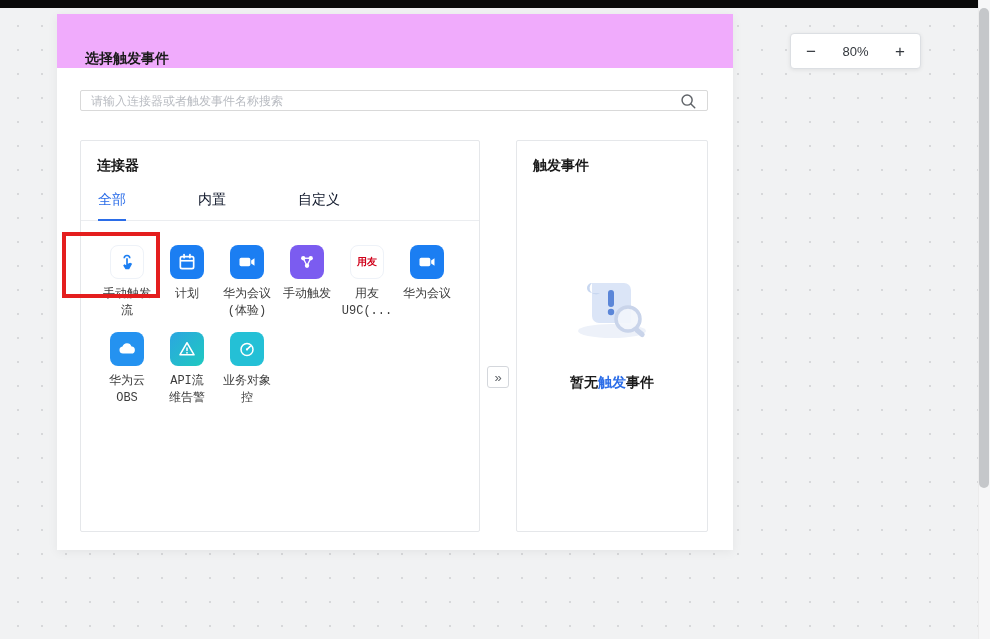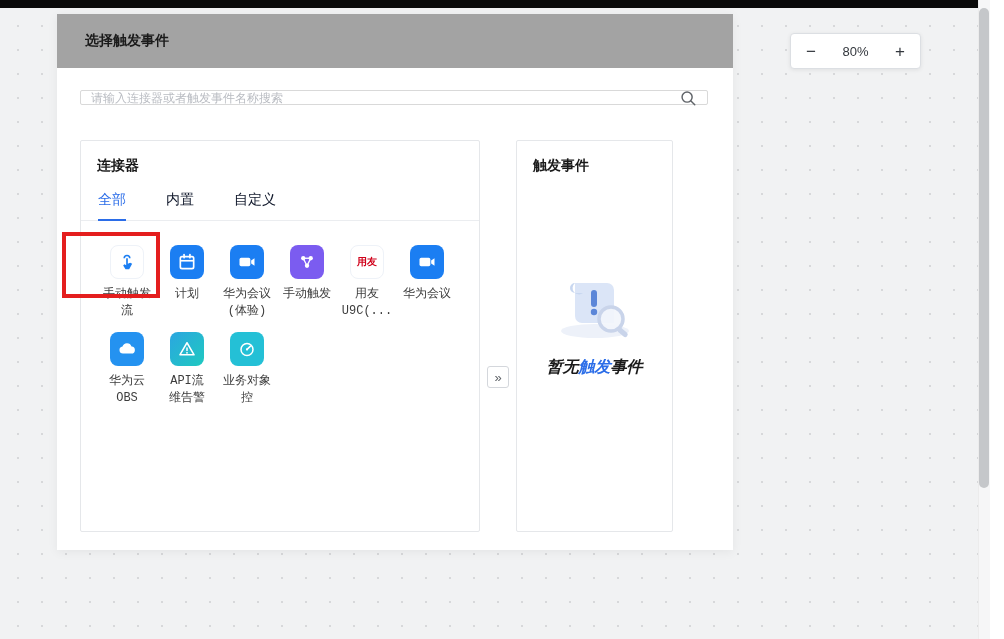--- a/index.html
+++ b/index.html
@@ -12,46 +12,46 @@
     background-size:24px 24px; background-position:6px 14px;
   }
   .top-bar { position:absolute; left:0; top:0; width:100%; height:8px; background:#0a0a0a; }
 
   
   .modal {
     position:absolute; left:57px; top:14px; width:676px; height:536px;
     background:#ffffff; box-shadow:0 2px 10px rgba(0,0,0,0.06);
   }
   .modal-header {
-    height:54px; background:#a3a3a3; display:flex; align-items:center; padding:0 28px;
+    height:54px; background:#f0abfc; display:flex; align-items:flex-end; padding:0 28px;
   }
   .modal-title { font-size:14px; font-weight:bold; color:#1a1a1a; }
 
   .search-box {
-    position:absolute; left:23px; top:76px; width:628px; height:15px;
+    position:absolute; left:23px; top:76px; width:628px; height:21px;
     border:1px solid #d9d9d9; border-radius:2px; background:#fff;
     display:flex; align-items:center; padding:0 10px;
   }
   .search-box input {
     flex:1; border:none; outline:none; font-size:12px; color:#333; background:transparent;
     font-family:"Liberation Sans","DejaVu Sans",sans-serif;
   }
   .search-box input::placeholder { color:#b9bcc2; }
   .search-icon { width:18px; height:18px; display:flex; align-items:center; justify-content:center; cursor:pointer; }
 
   .panel {
     position:absolute; top:126px; height:392px; background:#fff;
     border:1px solid #e5e7ea; border-radius:2px;
   }
   .panel-connectors { left:23px; width:400px; padding:16px;font-family:Liberation Mono, monospace; }
-  .panel-events { left:459px; width:157px; padding:16px; }
+  .panel-events { left:459px; width:192px; padding:16px; }
   .panel-title { font-size:14px; font-weight:bold; color:#1a1a1a; }
 
   .tabs {
-    display:flex; margin:16px -16px 0; padding:0 17px 11px; border-bottom:1px solid #ebedf0;
+    display:flex; margin:16px -16px 0; padding:0 17px 11px; border-bottom:1px solid #ebedf0;gap:32px;
   }
   .tab { font-size:14px; color:#0f172a; margin-right:40px; cursor:pointer; position:relative; }
   .tab.active { color:#2b6de8; }
   .tab.active::after {
     content:""; position:absolute; left:0; right:0; bottom:-12px; height:2px; background:#2b6de8;
   }
 
   .conn-grid { display:flex; flex-wrap:wrap; margin-top:24px; }
   .conn-item { width:60px; margin-bottom:12px; text-align:center; cursor:pointer; }
   .tile {
@@ -67,21 +67,21 @@
   }
 
   .expand-btn {
     position:absolute; left:430px; top:352px; width:22px; height:22px;
     background:#fff; border:1px solid #d4d7dc; border-radius:3px;
     display:flex; align-items:center; justify-content:center;
     font-size:13px; color:#5f6368; cursor:pointer;
   }
 
   .empty-state { display:flex; flex-direction:column; align-items:center; margin-top:92px; }
-  .empty-text { margin-top:6px; font-size:16px; font-weight:bold; color:#1a1a1a;font-style:italic; }
+  .empty-text { margin-top:23px; font-size:14px; font-weight:bold; color:#1a1a1a; }
   .empty-text .hl { color:#2b6de8; }
 
   
   .highlight-box {
     position:absolute; left:62px; top:232px; width:98px; height:66px;
     border:4px solid #e41e1e; pointer-events:none; z-index:20;
   }
 
   
   .zoom-ctrl {

